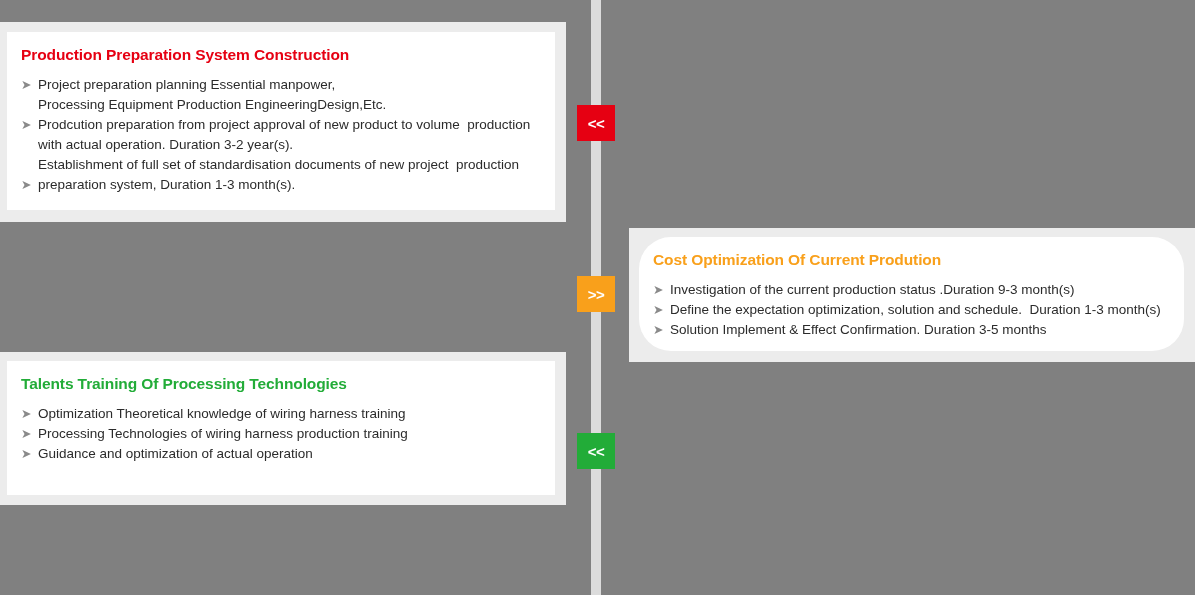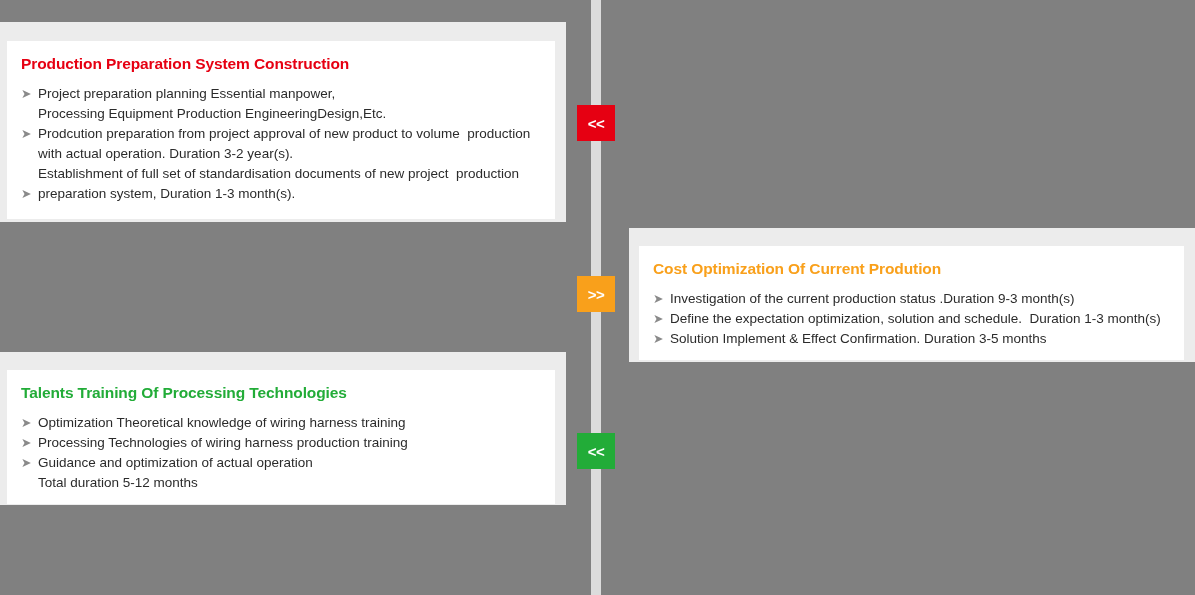--- a/index.html
+++ b/index.html
@@ -30,21 +30,20 @@
   
   .card {
     position: absolute;
     background: #ececec;
     z-index: 2;
   }
   .card-inner {
     background: #ffffff;
     height: 100%;
     box-sizing: border-box;
-    margin-top: 9px;
   }
   .card-title {
     font-size: 15.5px;
     font-weight: bold;
     margin: 0;
     letter-spacing: -0.1px;
   }
   .bullet-list {
     list-style: none;
     margin: 0;
@@ -94,20 +93,21 @@
   #card-cost-optimization {
     left: 629px;
     top: 228px;
     width: 566px;
     height: 134px;
     padding: 9px 11px 11px 10px;
     box-sizing: border-box;
   }
   #card-cost-optimization .card-inner {
     padding: 14px 10px 10px 14px;
+    border-radius: 32px;
   }
   #card-cost-optimization .card-title {
     color: #f9a01b;
     margin-bottom: 11px;
   }
 
   
   #card-talents-training {
     left: 0px;
     top: 352px;
@@ -212,23 +212,19 @@
         <span class="bullet-text">Optimization Theoretical knowledge of wiring harness training</span>
       </li>
       <li class="bullet-item">
         <span class="bullet-icon">➤</span>
         <span class="bullet-text">Processing Technologies of wiring harness production training</span>
       </li>
       <li class="bullet-item">
         <span class="bullet-icon">➤</span>
         <span class="bullet-text">Guidance and optimization of actual operation</span>
       </li>
-      <li class="bullet-item">
-        <span class="bullet-icon blank">➤</span>
-        <span class="bullet-text">Total duration 5-12 months</span>
-      </li>
     </ul>
   </div>
 </div>
 
 <div class="badge" id="badge-red">&lt;&lt;</div>
 <div class="badge" id="badge-orange">&gt;&gt;</div>
 <div class="badge" id="badge-green">&lt;&lt;</div>
 
 </body></html>

